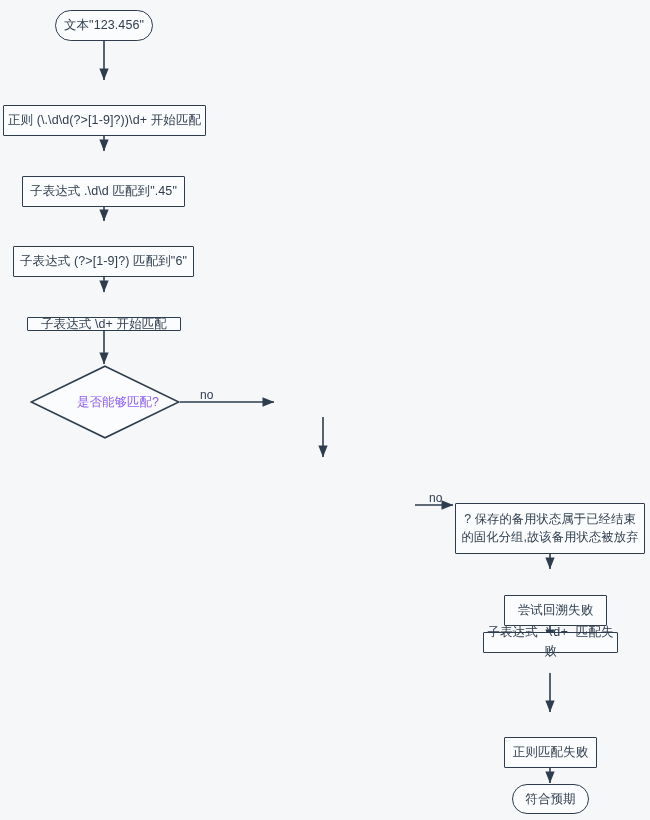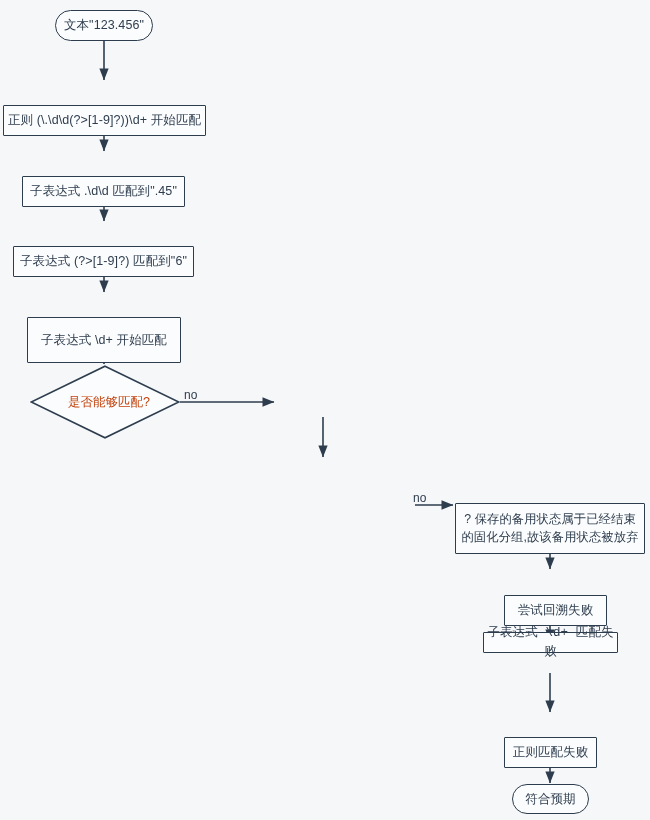--- a/index.html
+++ b/index.html
@@ -58,37 +58,38 @@
     position: absolute;
     z-index: 2;
   }
   .diamond-shape {
     position: absolute;
     left: 0; top: 0;
     width: 100%; height: 100%;
   }
   .diamond-label {
     position: absolute;
-    left: 4px; top: 0;
+    left: 13px; top: 0;
     width: 100%; height: 100%;
     display: flex;
     align-items: center;
     justify-content: center;
     text-align: center;
-    color: #c2410c;
+    color: #8b5cf6;
     font-size: 12.5px;
     line-height: 1.5;
     white-space: pre-line;
   }
   .edge-label {
     position: absolute;
     color: #2e3d4e;
     font-size: 12px;
     z-index: 3;
     background: transparent;
+    margin-left: 16px;
   }
 </style>
 </head>
 <body>
 
 <div id="canvas">
 
   <svg class="edges" viewBox="0 0 650 820">
     <defs>
       <marker id="arrow" markerWidth="9" markerHeight="9" refX="7.2" refY="3.2" orient="auto" markerUnits="strokeWidth">
@@ -112,21 +113,21 @@
   </svg>
 
   <div class="node rounded" style="left:55px; top:10px; width:98px; height:31px;">文本"123.456"</div>
 
   <div class="node process" style="left:3px; top:81px; width:203px; height:31px;">正则 (\.\d\d(?&gt;[1-9]?))\d+ 开始匹配</div>
 
   <div class="node process" style="left:22px; top:152px; width:163px; height:31px;">子表达式 .\d\d 匹配到".45"</div>
 
   <div class="node process" style="left:13px; top:222px; width:181px; height:31px;">子表达式 (?&gt;[1-9]?) 匹配到"6"</div>
 
-  <div class="node process" style="left:27px; top:293px; width:154px; height:46px;">子表达式 \d+ 开始匹配</div>
+  <div class="node process" style="left:27px; top:293px; width:154px; height:14px;">子表达式 \d+ 开始匹配</div>
 
   <div class="diamond-wrap" style="left:30px; top:365px; width:150px; height:74px;">
     <svg class="diamond-shape" viewBox="0 0 150 74" preserveAspectRatio="none">
       <polygon points="75,1.2 148.8,37 75,72.8 1.2,37" fill="#fbfcfd" stroke="#2e3d4e" stroke-width="1.6" vector-effect="non-scaling-stroke"></polygon>
     </svg>
     <div class="diamond-label">是否能够匹配?</div>
   </div>
 
   <div class="edge-label" style="left:184px; top:388px;">no</div>
 

